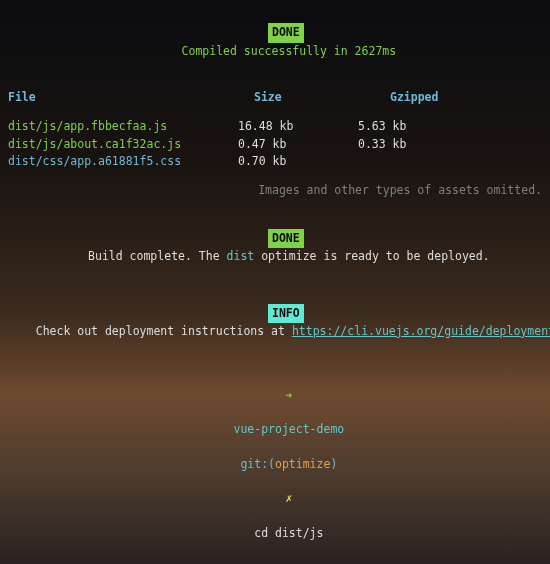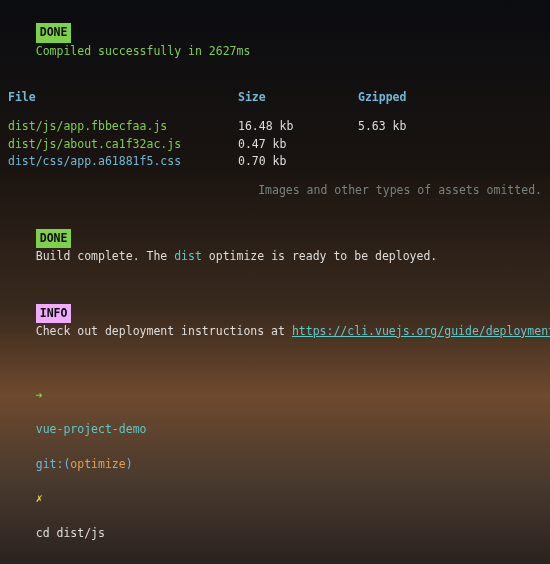--- a/index.html
+++ b/index.html
@@ -16,29 +16,29 @@
     padding: 6px 8px;
   }
   .badge {
     display: inline-block;
     padding: 1px 4px;
     font-weight: bold;
     margin-right: 6px;
     vertical-align: middle;
   }
   .badge-done { background: #7fd14a; color: #0a0a0a; }
-  .badge-info { background: #f0abfc; color: #0a0a0a; }
+  .badge-info { background: #5eead4; color: #0a0a0a; }
   .green { color: #7fd14a; }
   .blue { color: #6fb8d8; }
   .cyan { color: #5fc8c8; }
   .orange { color: #e0a050; }
   .yellow { color: #e8d060; }
   .grayish { color: #7a8080; text-align: right; }
   .white { color: #dedede; }
-  .row { white-space: pre; }
+  .row { white-space: pre; text-align: center; }
   .section { margin-bottom: 12px; }
   .section-sm { margin-bottom: 4px; }
   .table-head, .table-row {
     display: flex;
     white-space: pre;
   }
   .col-file { width: 230px; }
   .col-size { width: 120px; }
   .col-gzip { flex: 1; }
   .prompt-arrow { color: #7fd14a; font-weight: bold; }
@@ -46,29 +46,29 @@
 </head>
 <body>
 
 <div>
 
   <div class="row section">
     <span class="badge badge-done">DONE</span>
     <span class="green">Compiled successfully in 2627ms</span>
   </div>
 
-  <div class="table-head section blue" style="font-weight:bold;">
+  <div class="table-head section blue" style="font-weight:bold;gap:16px;">
     <span class="col-file">File</span>
     <span class="col-size">Size</span>
     <span class="col-gzip">Gzipped</span>
   </div>
 
   <div id="build-table" class="section">
       <div class="table-row"><span class="col-file green">dist/js/app.fbbecfaa.js</span><span class="col-size white">16.48 kb</span><span class="col-gzip white">5.63 kb</span></div>
-      <div class="table-row"><span class="col-file green">dist/js/about.ca1f32ac.js</span><span class="col-size white">0.47 kb</span></div>
+      <div class="table-row"><span class="col-file green">dist/js/about.ca1f32ac.js</span><span class="col-size white">0.47 kb</span><span class="col-gzip white">0.33 kb</span></div>
       <div class="table-row"><span class="col-file blue">dist/css/app.a61881f5.css</span><span class="col-gzip white">0.70 kb</span></div>
     </div>
 
   <div class="grayish section">Images and other types of assets omitted.</div>
 
   <div class="row section-sm">
     <span class="badge badge-done">DONE</span>
     <span class="white">Build complete. The </span><span class="cyan">dist</span><span class="white"> optimize is ready to be deployed.</span>
   </div>
 

